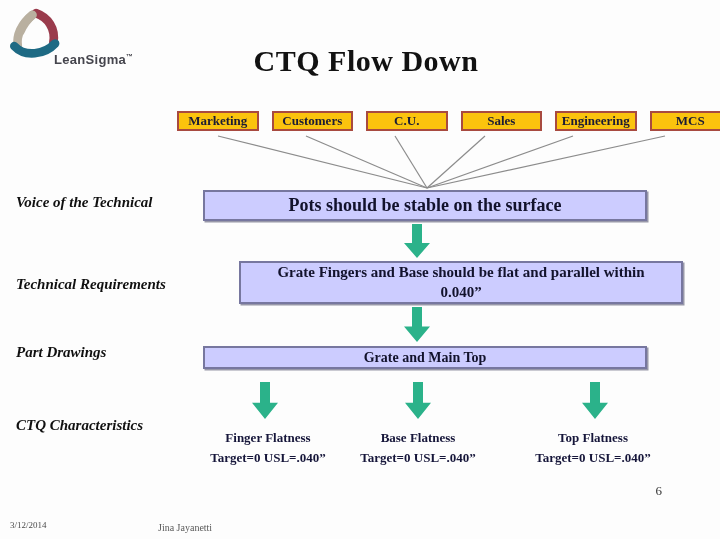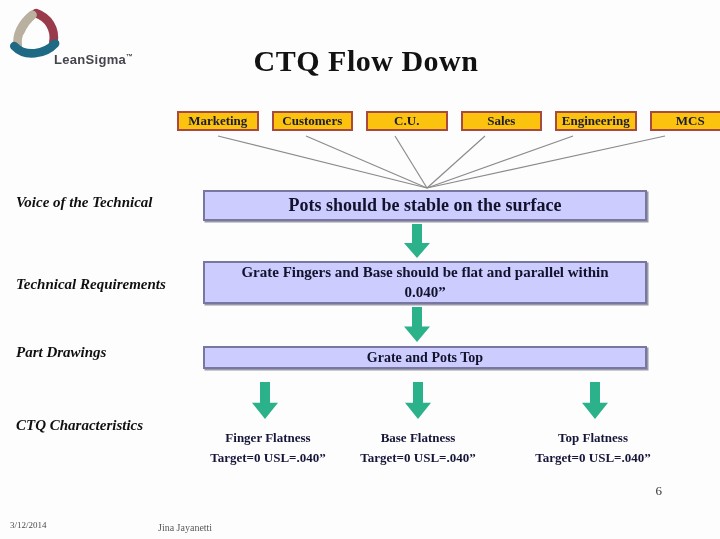--- a/index.html
+++ b/index.html
@@ -29,21 +29,21 @@
   .lbl-voice{top:194px;}
   .lbl-technical{top:276px;}
   .lbl-drawings{top:344px;}
   .lbl-ctq{top:417px;}
   
   .flow-box{position:absolute;left:203px;width:444px;background:var(--flow_fill);
     border:2px solid var(--flow_border);box-shadow:1.5px 1.5px 0 rgba(70,70,100,.55);
     box-sizing:border-box;display:flex;flex-direction:column;align-items:center;justify-content:center;
     text-align:center;font-weight:bold;color:#12122c;}
   .flow-voice{top:190px;height:31px;font-size:18px;}
-  .flow-technical{top:261px;height:43px;font-size:15px;line-height:1.3;}
+  .flow-technical{top:261px;height:43px;font-size:15px;line-height:1.3;margin-left:36px;}
   .flow-drawings{top:346px;height:23px;font-size:14px;}
   
   .arrow{position:absolute;width:26px;}
   .arrow svg{display:block;width:100%;height:100%;}
   .arrow-1{left:404px;top:224px;height:34px;}
   .arrow-2{left:404px;top:307px;height:35px;}
   .arrow-ctq1{left:252px;top:382px;height:37px;}
   .arrow-ctq2{left:405px;top:382px;height:37px;}
   .arrow-ctq3{left:582px;top:382px;height:37px;}
   
@@ -114,21 +114,21 @@
     <span>0.040”</span>
   </div>
 
   <div class="arrow arrow-2">
     <svg viewBox="0 0 26 34" preserveAspectRatio="none">
         <polygon points="8,0 18,0 18,19 26,19 13,34 0,19 8,19" style="fill:var(--arrow)"></polygon>
       </svg>
   </div>
 
   <div class="flow-box flow-drawings">
-    <span>Grate and Pots Top</span>
+    <span>Grate and Main Top</span>
   </div>
 
   <div class="arrow arrow-ctq1">
     <svg viewBox="0 0 26 34" preserveAspectRatio="none">
         <polygon points="8,0 18,0 18,19 26,19 13,34 0,19 8,19" style="fill:var(--arrow)"></polygon>
       </svg>
   </div>
   <div class="arrow arrow-ctq2">
     <svg viewBox="0 0 26 34" preserveAspectRatio="none">
         <polygon points="8,0 18,0 18,19 26,19 13,34 0,19 8,19" style="fill:var(--arrow)"></polygon>

